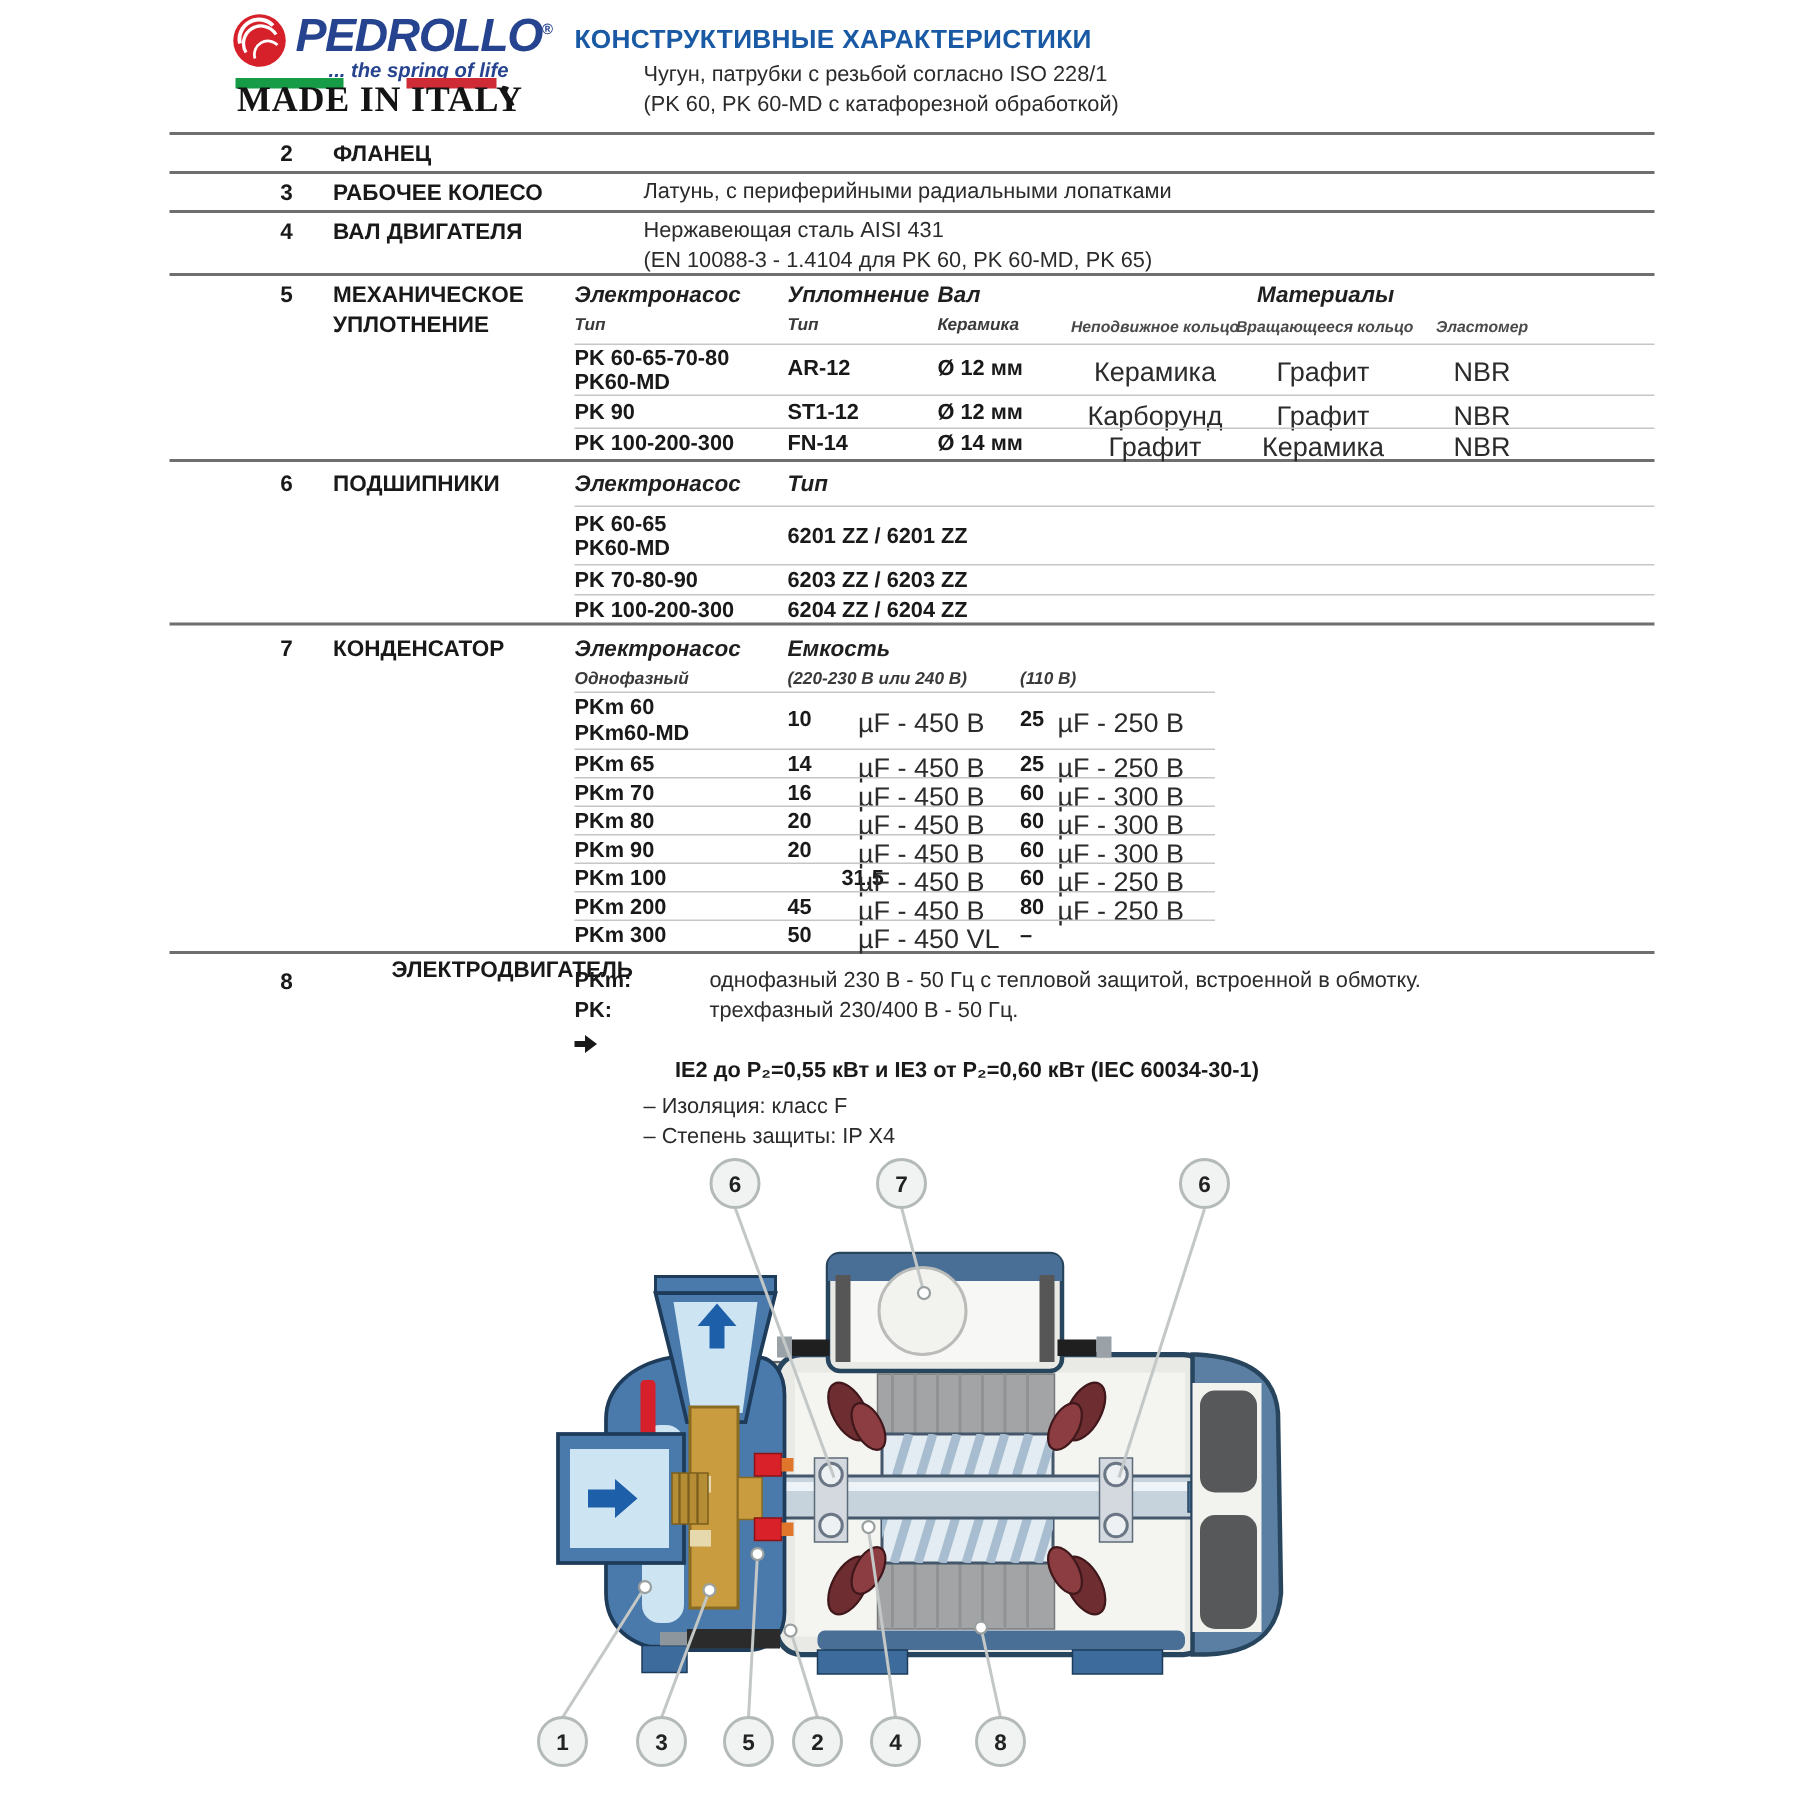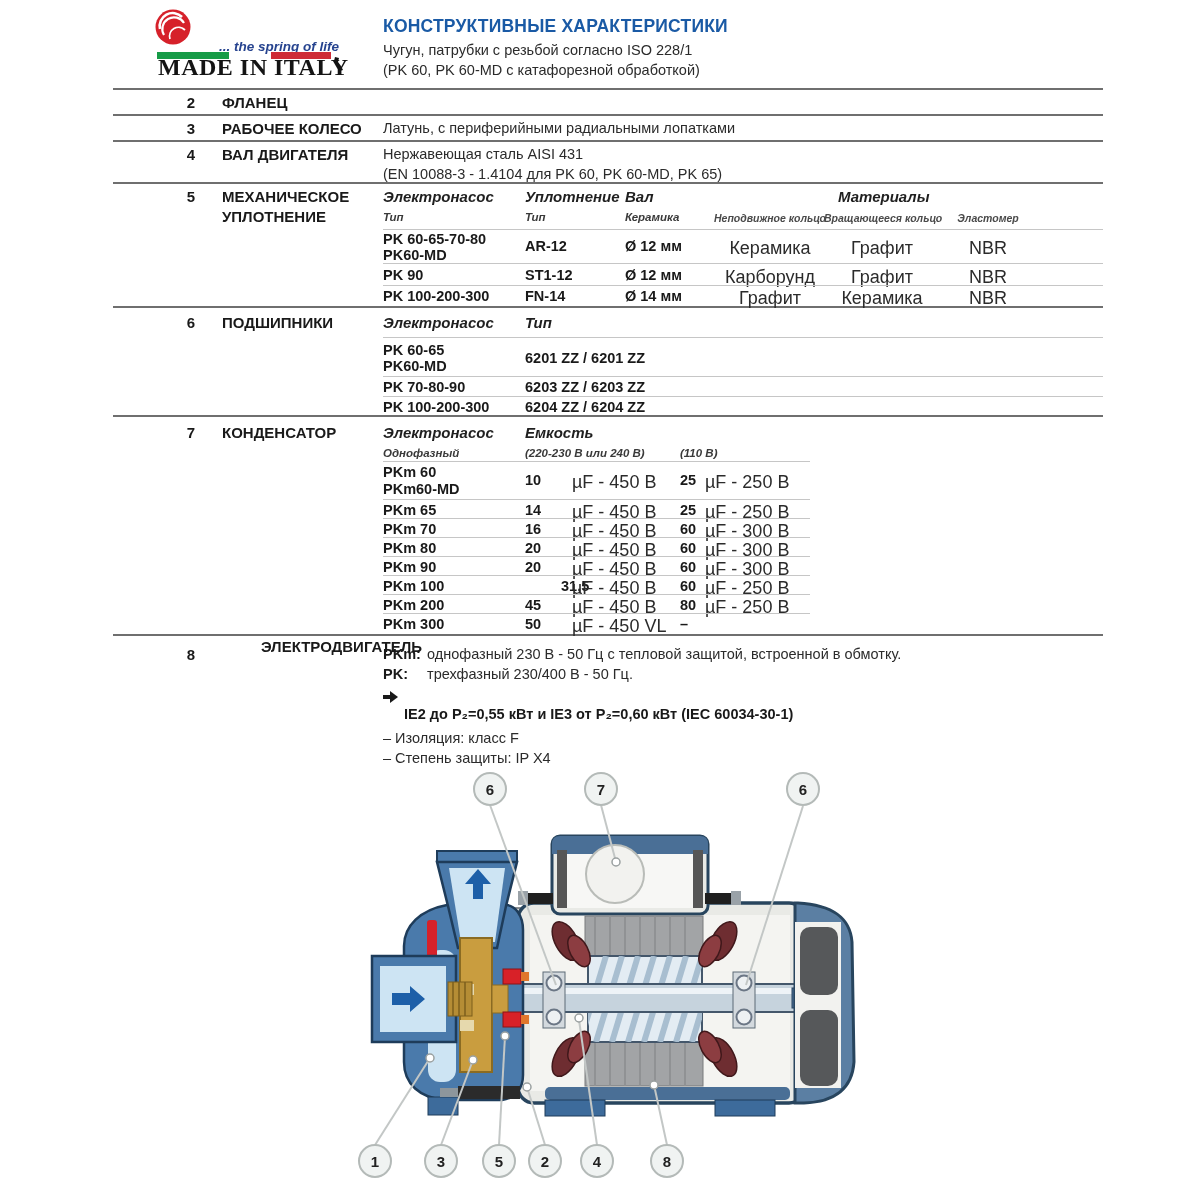--- a/index.html
+++ b/index.html
@@ -1,21 +1,21 @@
 <!DOCTYPE html>
 <html><head>
 <meta charset="utf-8">
 <style>
   html,body{margin:0;padding:0;background:#ffffff;}
   #page{position:relative;width:1200px;height:1200px;background:#ffffff;overflow:hidden;
         font-family:"Liberation Sans","DejaVu Sans",sans-serif;color:#262626;}
   .abs{position:absolute;white-space:nowrap;}
   .num{font-weight:bold;font-size:15px;color:#191919;width:26px;text-align:center;}
   .lbl{font-weight:bold;font-size:15px;color:#191919;}
-  .txt{font-size:14.5px;color:#2b2b2b;}
+  .txt{font-size:14.5px;color:#2b2b2b;margin-left:46px;}
   .b{font-weight:bold;color:#191919;}
   .ith{font-style:italic;font-weight:bold;font-size:15px;color:#1f1f1f;}
   .iths{font-style:italic;font-weight:bold;font-size:11.5px;color:#3a3a3a;}
   .ithx{font-style:italic;font-weight:bold;font-size:10.5px;color:#4a4a4a;}
   .cell{font-size:18px;color:#2b2b2b;}
   .cellb{font-size:14.5px;font-weight:bold;color:#191919;}
   .ctr{text-align:center;}
   .sline{height:2px;background:#6f6f6f;}
   .lline{height:1px;background:#c6c6c6;}
   .title{font-size:17.5px;font-weight:bold;color:#1a5aa5;letter-spacing:0.2px;}
@@ -34,20 +34,21 @@
 <div id="page">
 
   <div class="abs" style="left:152px;top:6px;">
     <svg width="42" height="42" viewBox="0 0 42 42">
       <circle cx="21" cy="21" r="17.5" fill="#d6212a"></circle>
       <path d="M8,23 A13,13 0 0 1 30,11" stroke="#ffffff" stroke-width="2.6" fill="none"></path>
       <path d="M12,29 A11,11 0 0 1 32,17" stroke="#ffffff" stroke-width="2.2" fill="none"></path>
       <path d="M18,33 A9,9 0 0 1 33,24" stroke="#ffffff" stroke-width="1.8" fill="none"></path>
     </svg>
   </div>
+  <div class="abs logo-name" style="left:197px;top:6px;"><span>PEDROLLO</span><span class="logo-reg">®</span></div>
   <div class="abs tagline" style="left:219px;top:39px;">... the spring of life</div>
   <div class="flagbar" style="left:157px;top:52px;width:72px;background:#169b47;"></div>
   <div class="flagbar" style="left:271px;top:52px;width:60px;background:#ce2b37;"></div>
   <div class="abs madein" style="left:158px;top:54px;">MADE IN ITALY</div>
   <div class="abs" style="left:332px;top:57px;">
     <svg width="12" height="16" viewBox="0 0 12 16">
         <path d="M3,0 L7,1 L6,5 L9,9 L11,13 L8,14 L6,11 L4,7 L2,4 Z" fill="#141414"></path>
       </svg>
   </div>
 

